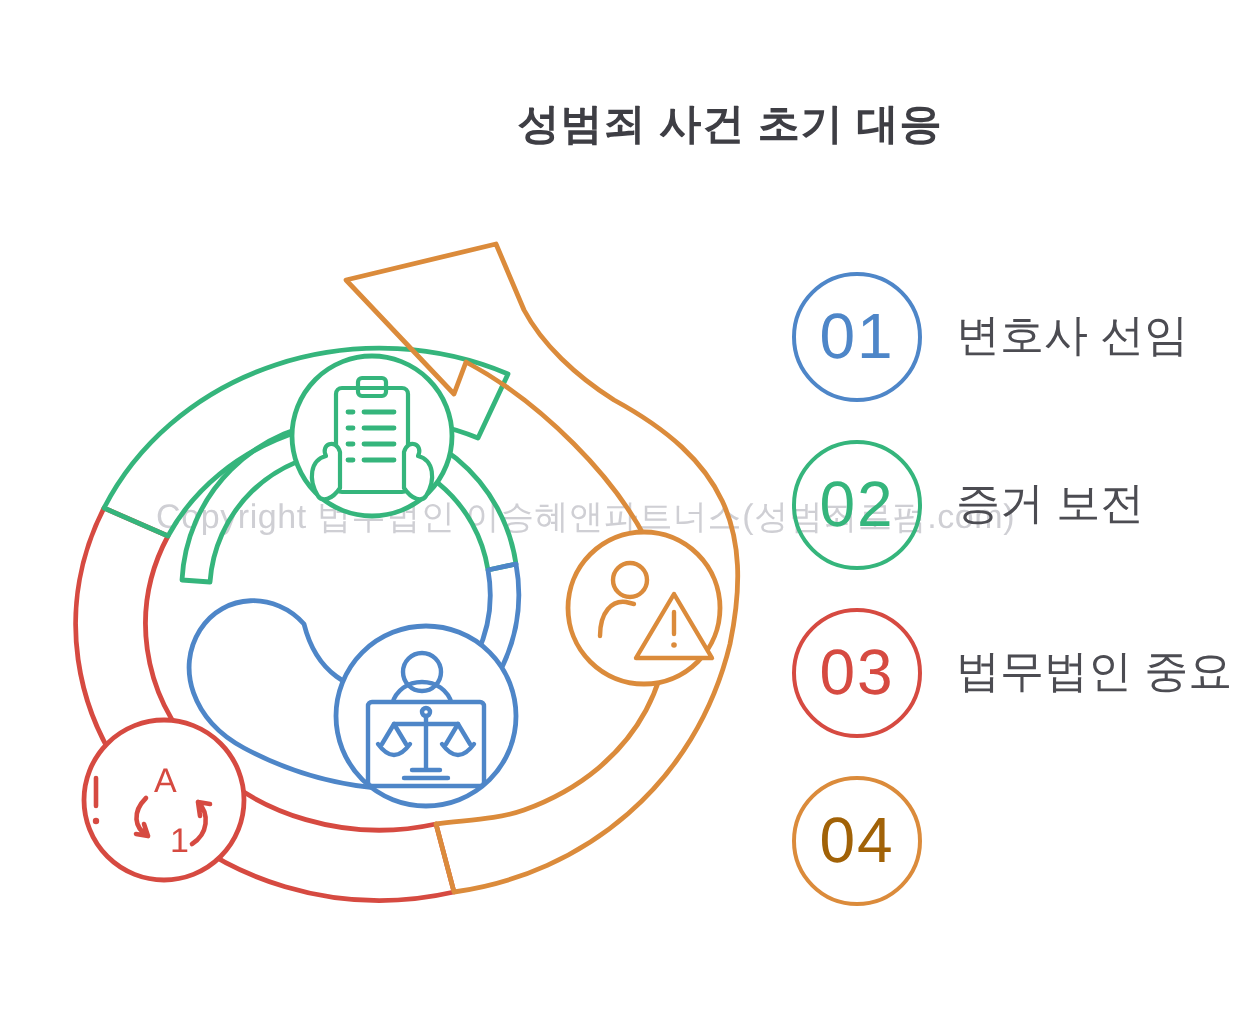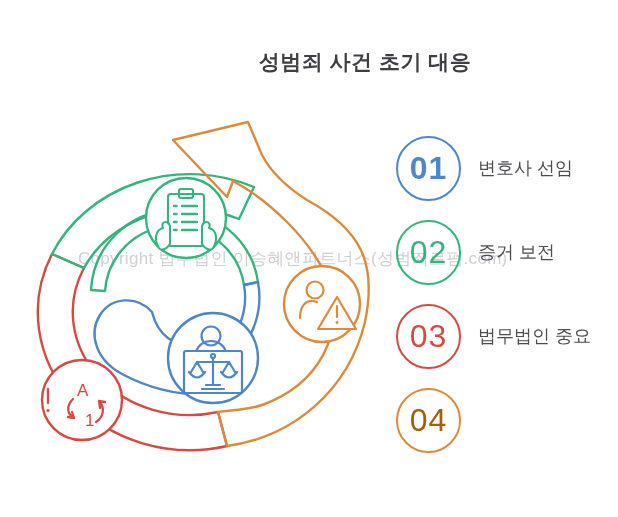--- a/index.html
+++ b/index.html
@@ -9,22 +9,22 @@
          font-size:21px;font-weight:700;color:#3e3e44;letter-spacing:0.5px;z-index:3;}
   .watermark{position:absolute;left:78px;top:247px;width:520px;font-size:17px;
              color:#cfcfd4;letter-spacing:0.3px;z-index:0;white-space:nowrap;}
   .diagram-svg{position:absolute;left:0;top:0;z-index:1;}
   .steps{position:absolute;left:396px;top:0;z-index:2;}
   .step{position:absolute;left:0;height:66px;display:flex;align-items:center;}
   .step-1{top:135px}.step-2{top:219px}.step-3{top:303px}.step-4{top:387px}
   .badge{width:61px;height:61px;border-radius:50%;border:2.5px solid;display:flex;
          align-items:center;justify-content:center;background:transparent;
          font-size:32px;font-weight:300;letter-spacing:1px;}
-  .label{margin-left:17px;font-size:18px;color:#4c4c52;white-space:nowrap;text-align:center;}
-  .c-blue{border-color:#4e86c8;color:#4e86c8;font-weight:bold;}
+  .label{margin-left:17px;font-size:22px;color:#4c4c52;white-space:nowrap;text-align:center;}
+  .c-blue{border-color:#4e86c8;color:#4e86c8;}
   .c-green{border-color:#35b57c;color:#35b57c;}
   .c-red{border-color:#d64a41;color:#d64a41;}
   .c-orange{border-color:#db8b3b;color:#a16207;}
   svg *{vector-effect:none;}
 </style>
 </head>
 <body>
 
 <div class="page">
 

